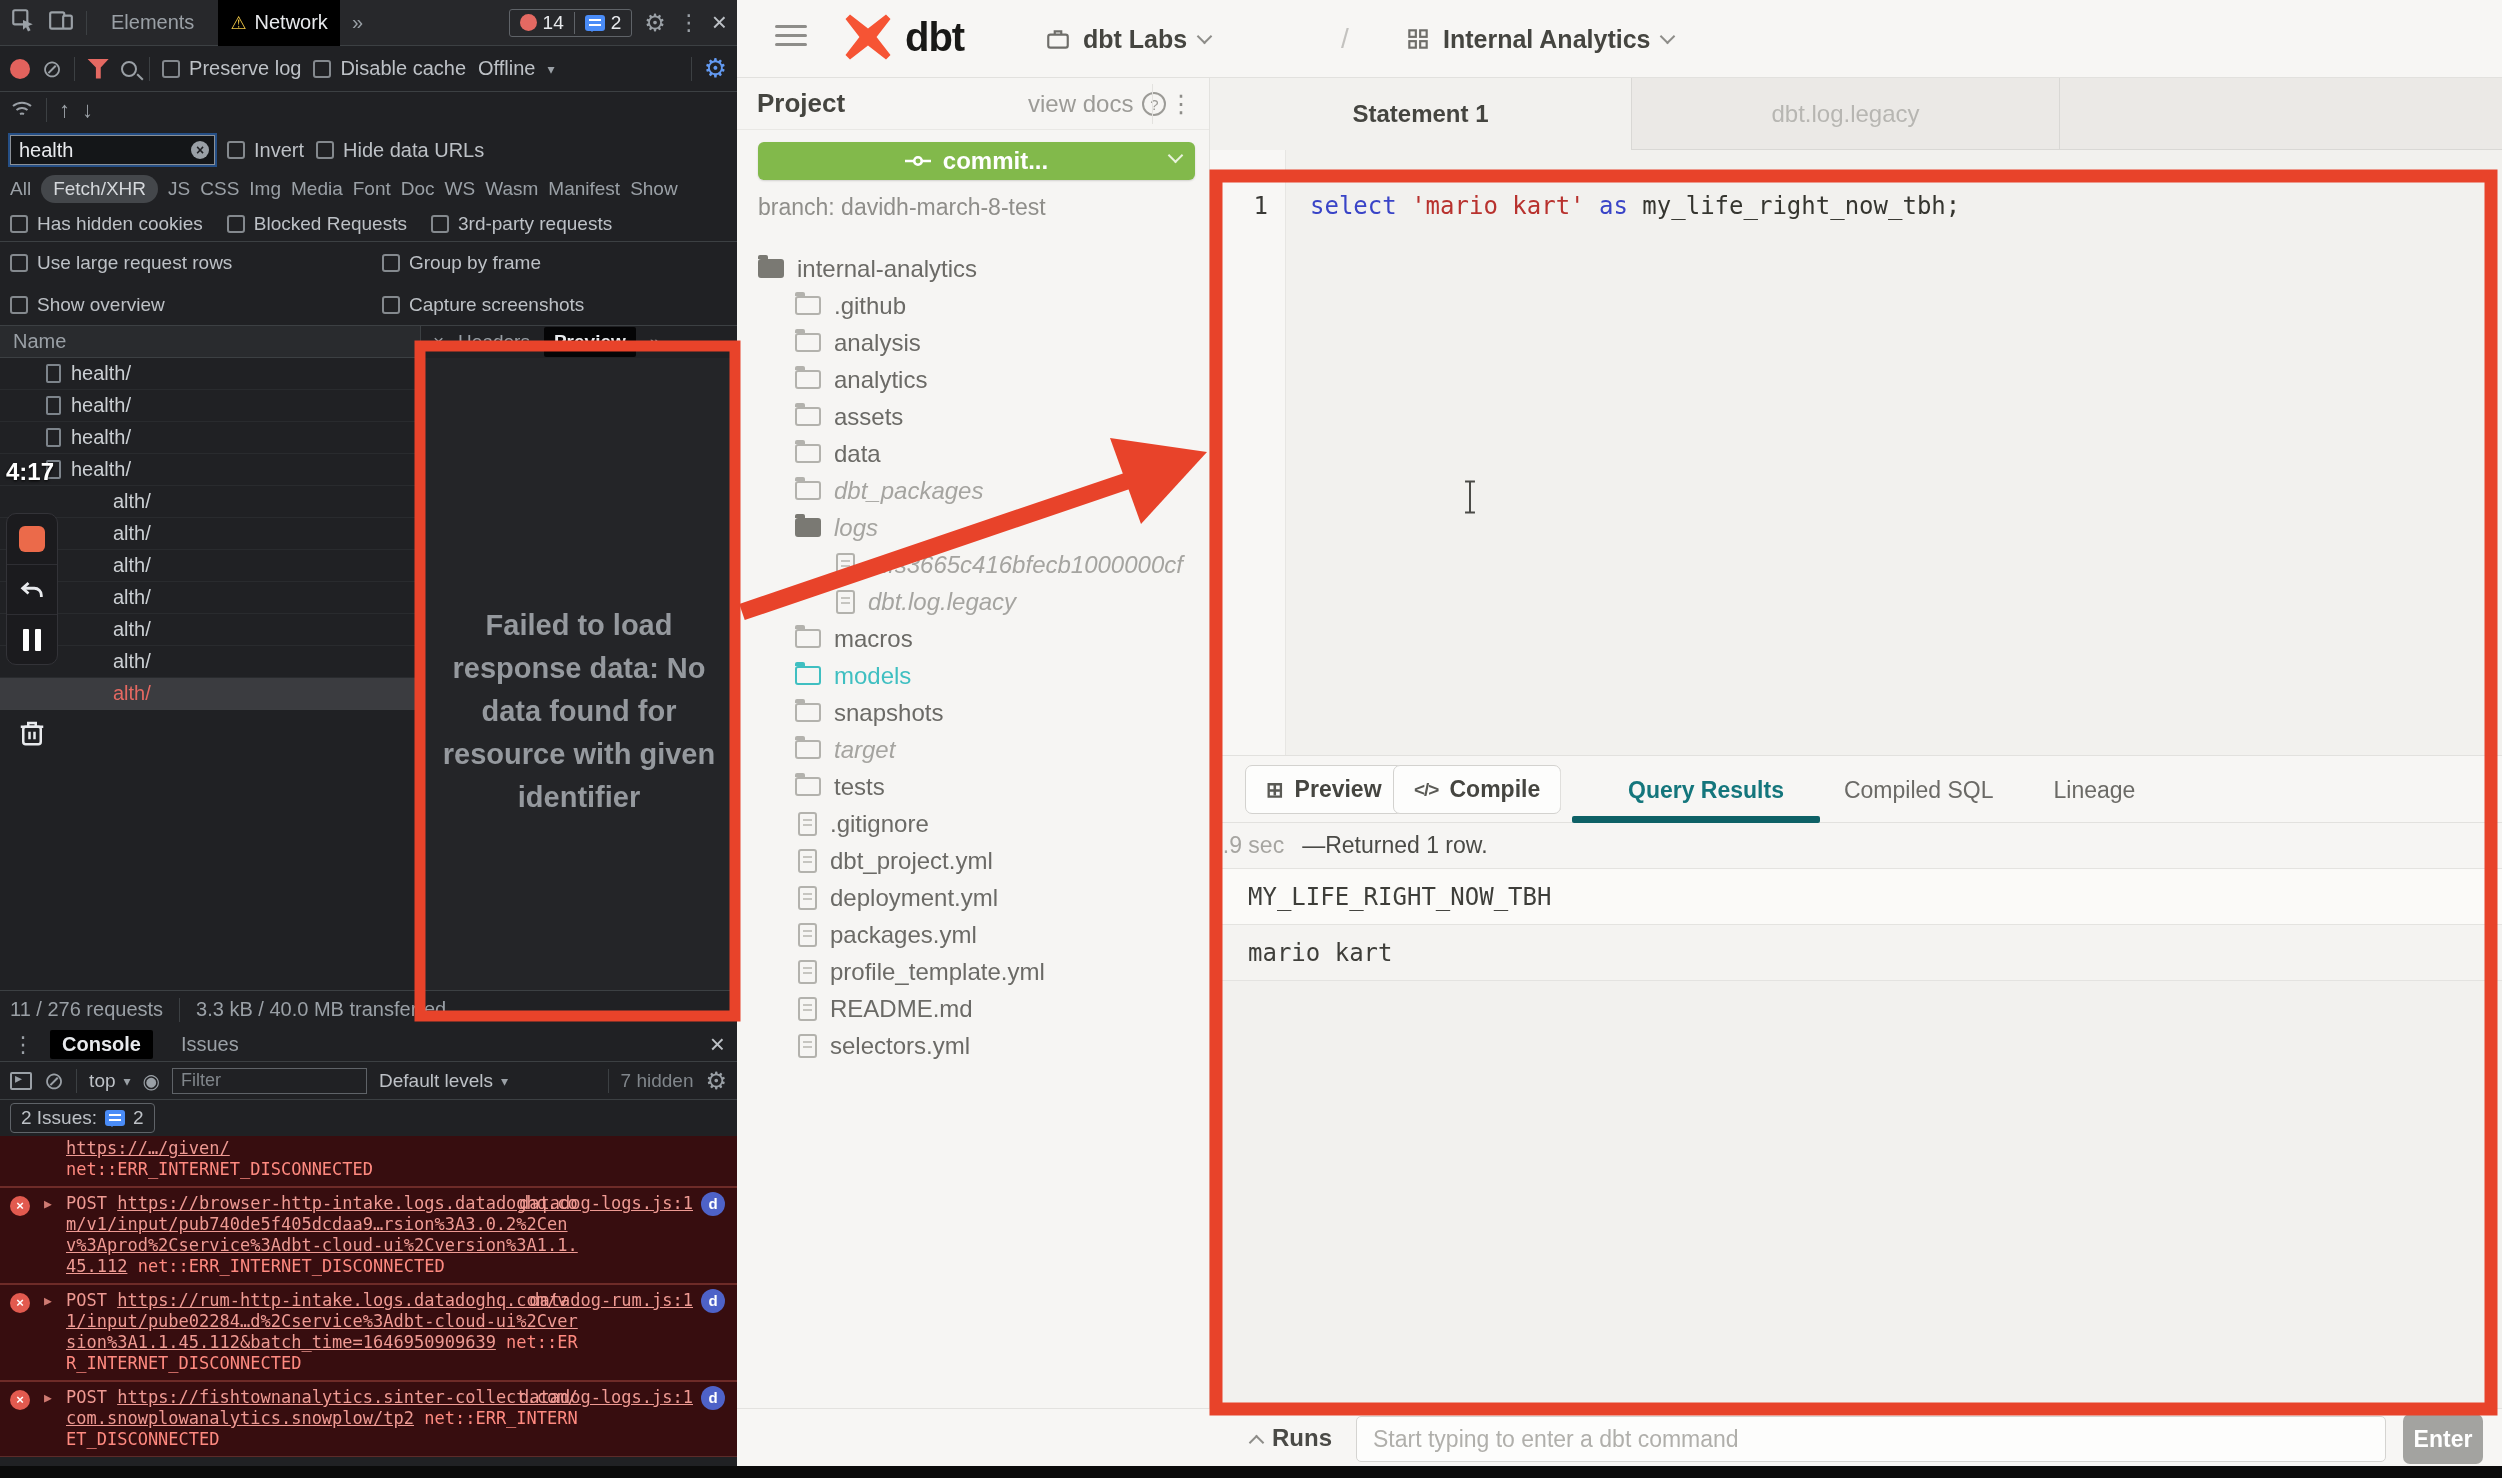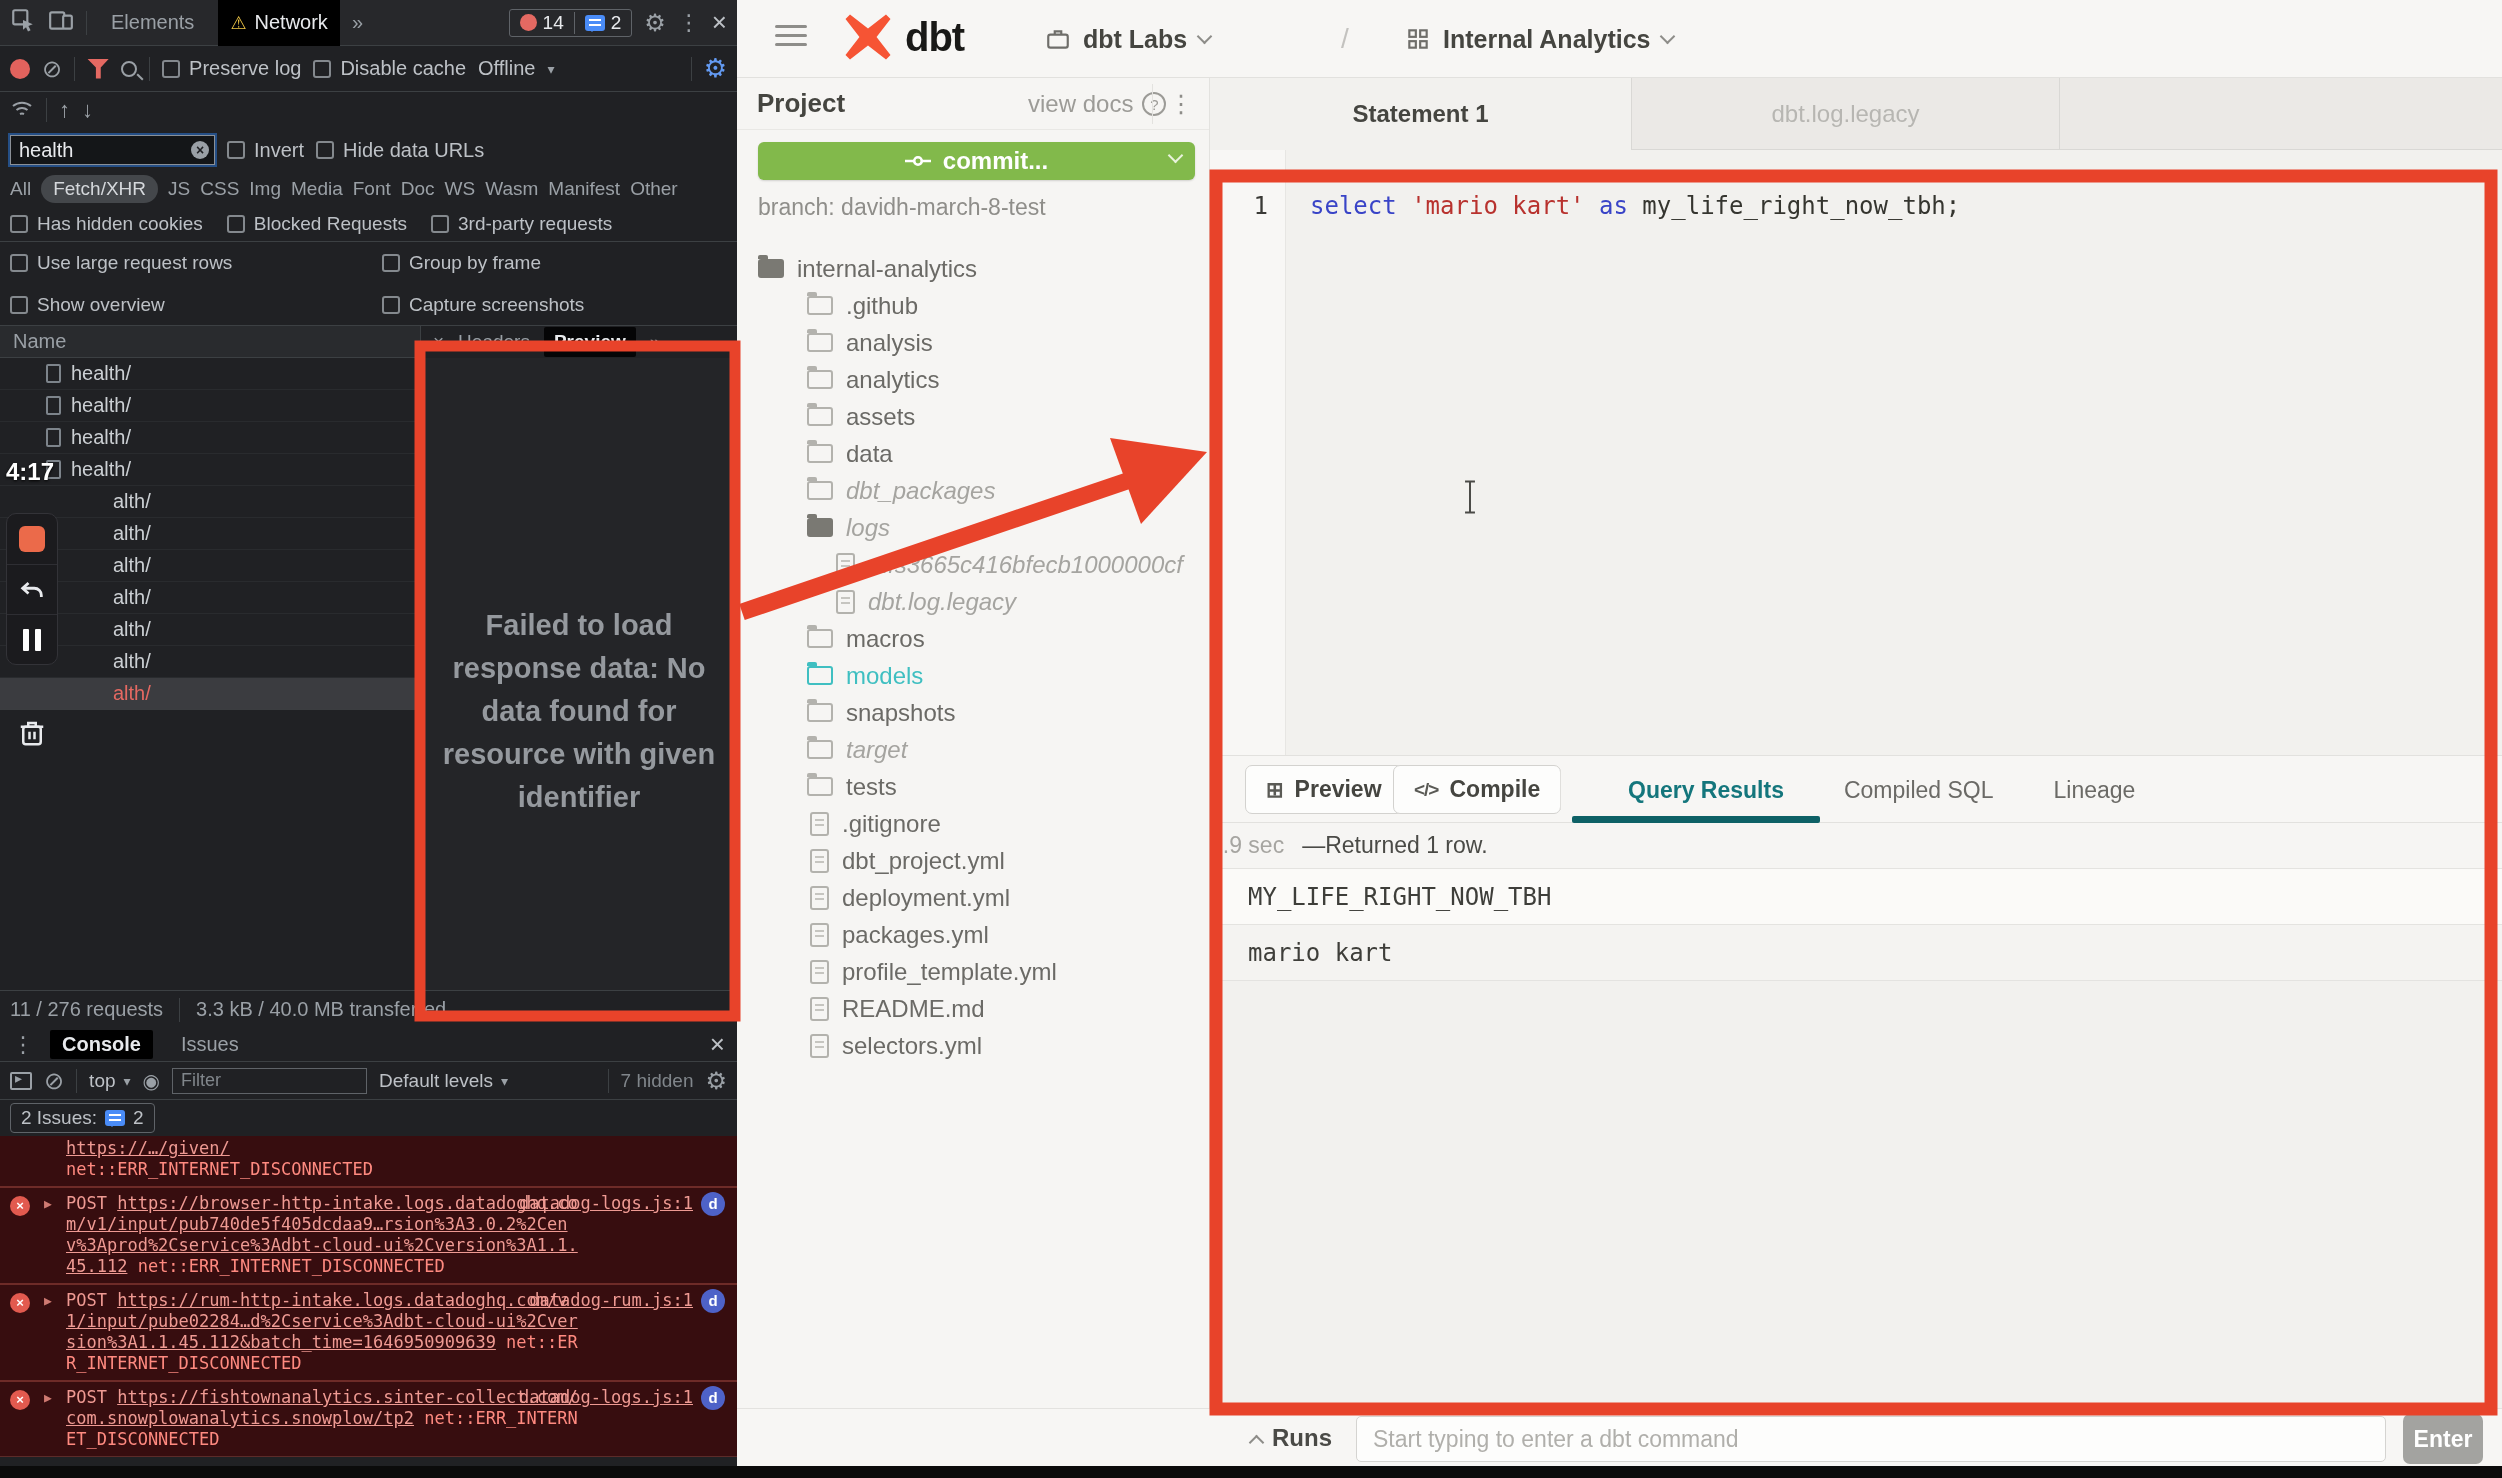--- a/index.html
+++ b/index.html
@@ -141,21 +141,21 @@
   .proj-kebab{position:absolute;right:8px;color:#8e8d89;font-size:24px;border-left:1px solid #e3e2df;padding:6px 8px 6px 16px;}
   .commit-btn{position:absolute;left:21px;top:64px;width:437px;height:38px;background:#82b94b;border-radius:6px;
     display:flex;align-items:center;justify-content:center;gap:12px;color:#fff;font-weight:bold;font-size:24px;
     box-shadow:0 1px 2px rgba(0,0,0,.15);}
   .commit-chv{position:absolute;right:14px;top:14px;border-color:#e9f3dc;}
   .branch{position:absolute;left:21px;top:116px;font-size:23px;color:#8f8e8a;}
 
   #tree{position:absolute;left:0;top:172px;width:472px;}
   .tree-row{height:37px;display:flex;align-items:center;gap:13px;font-size:24px;color:#6b6a66;}
   .tree-row.ind0{padding-left:21px;}
-  .tree-row.ind1{padding-left:58px;margin-left:12px;}
+  .tree-row.ind1{padding-left:58px;}
   .tree-row.ind2{padding-left:96px;}
   .t-folder,.t-folder-open{width:26px;height:19px;border:2px solid #b3b2ad;border-radius:3px;position:relative;flex:0 0 auto;}
   .t-folder::before,.t-folder-open::before{content:"";position:absolute;left:-2px;top:-6px;width:10px;height:4px;
     background:#b3b2ad;border-radius:2px 2px 0 0;}
   .t-folder-open{background:#7a7973;border-color:#7a7973;}
   .t-folder-open::before{background:#7a7973;}
   .t-folder.accent{border-color:#3fbfc1;}
   .t-folder.accent::before{background:#3fbfc1;}
   .t-file{width:19px;height:24px;border:2px solid #b3b2ad;border-radius:3px;position:relative;flex:0 0 auto;margin-left:3px;}
   .t-file::after{content:"";position:absolute;left:3px;top:5px;width:9px;height:2px;background:#c6c5c0;box-shadow:0 5px 0 #c6c5c0;}
@@ -305,21 +305,21 @@
       <span class="chip active">Fetch/XHR</span>
       <span class="chip">JS</span>
       <span class="chip">CSS</span>
       <span class="chip">Img</span>
       <span class="chip">Media</span>
       <span class="chip">Font</span>
       <span class="chip">Doc</span>
       <span class="chip">WS</span>
       <span class="chip">Wasm</span>
       <span class="chip">Manifest</span>
-      <span class="chip">Other</span>
+      <span class="chip">Show</span>
     </div>
 
   <div class="row dt-cookies">
       <span class="cb-item">
         <span class="cb"></span>
         <span>Has hidden cookies</span>
       </span>
       <span class="cb-item">
         <span class="cb"></span>
         <span>Blocked Requests</span>

